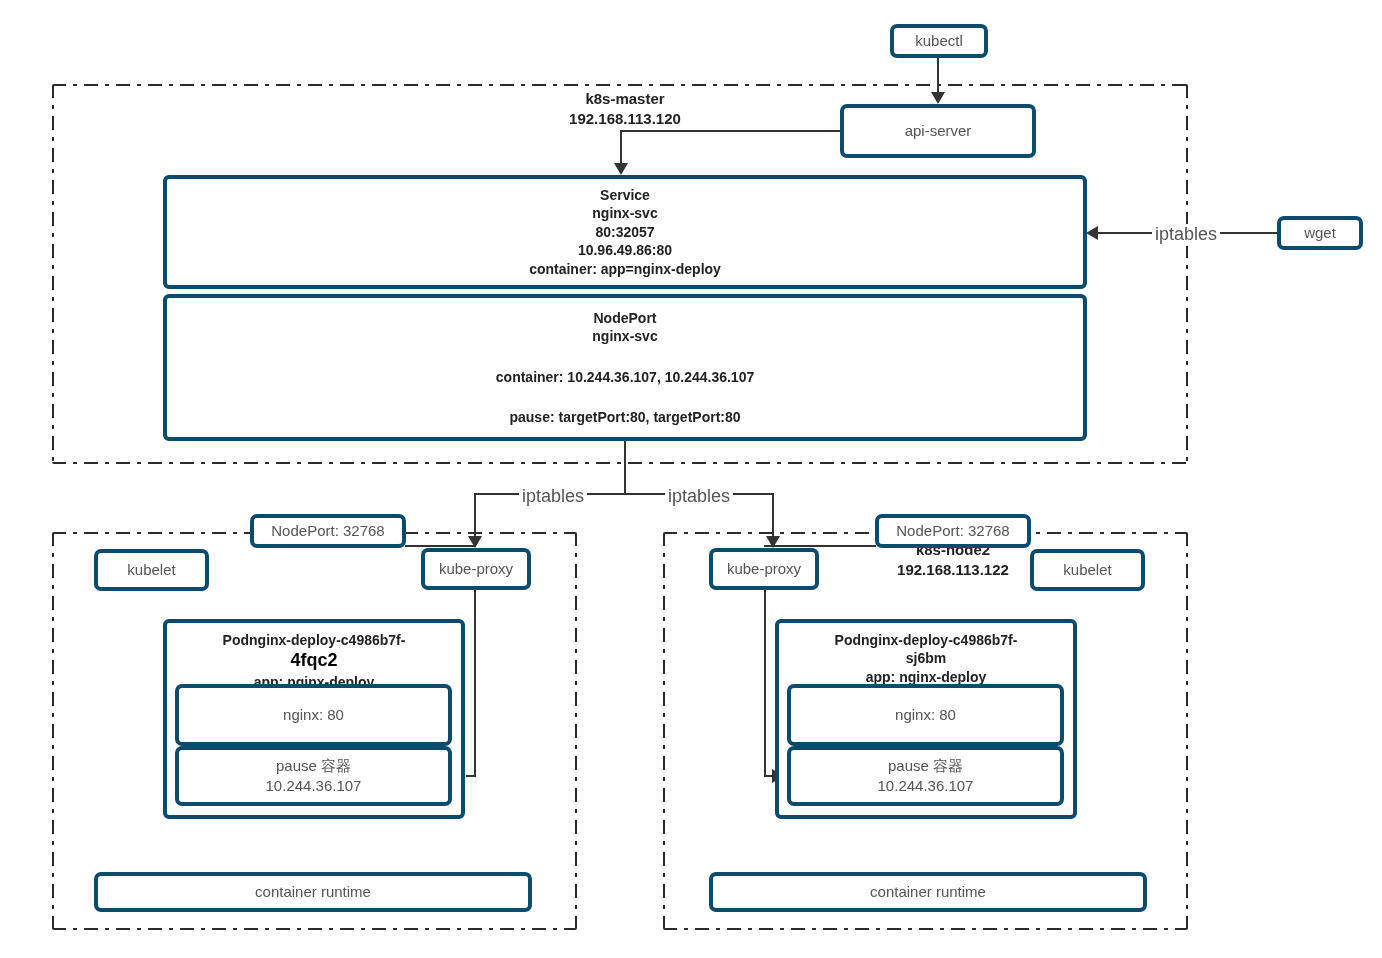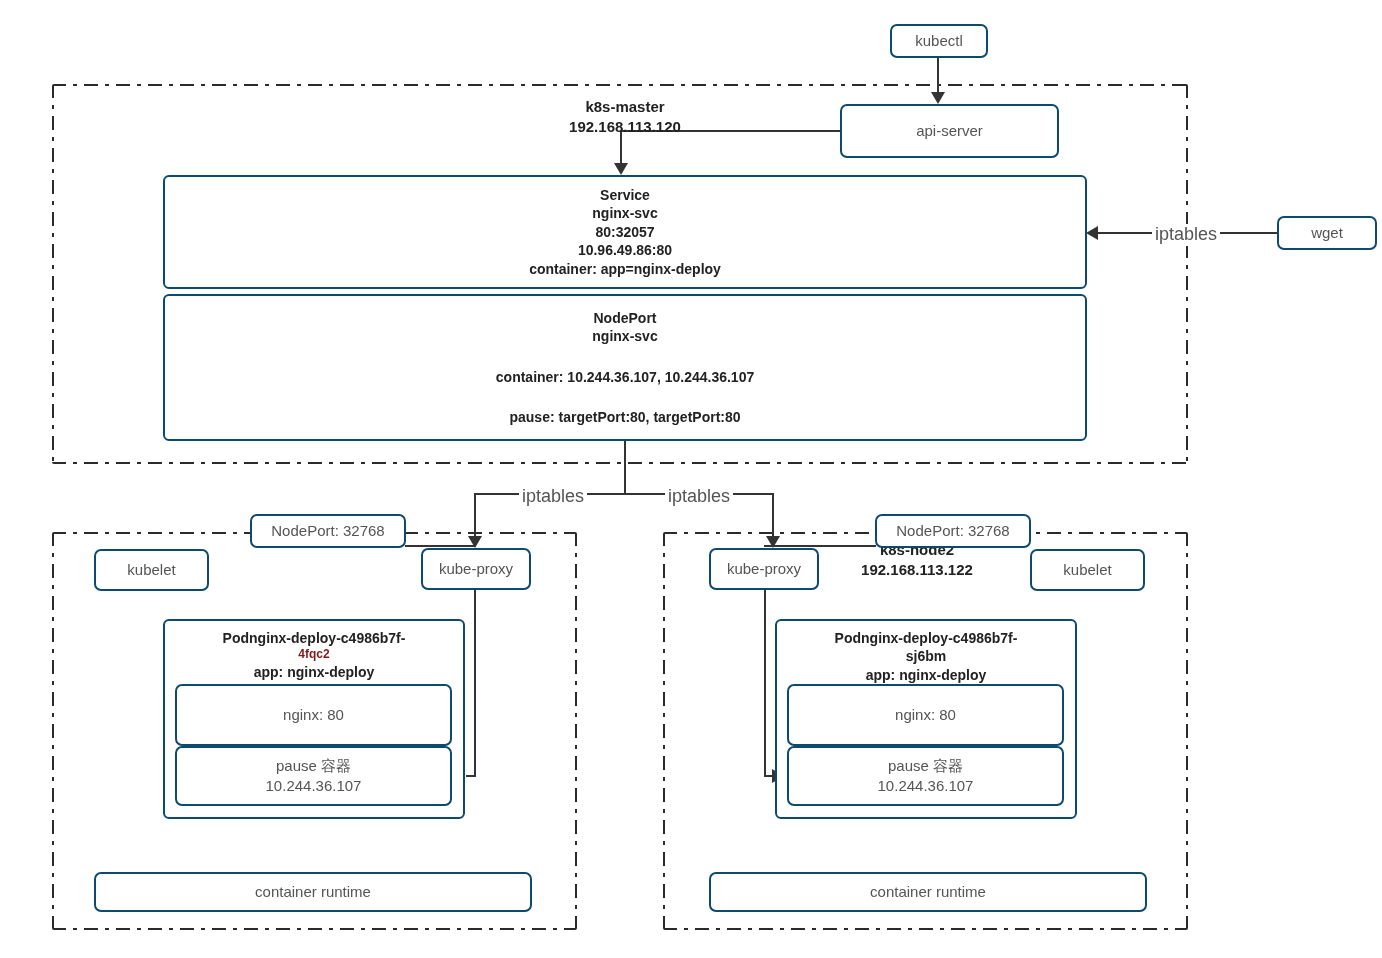--- a/index.html
+++ b/index.html
@@ -35,21 +35,21 @@
       repeating-linear-gradient(to bottom, #2b2b2b 0 14px, transparent 14px 21px, #2b2b2b 21px 25px, transparent 25px 32px);
     background-size: 100% 2px, 100% 2px, 2px 100%, 2px 100%;
     background-position: 0 0, 0 100%, 0 0, 100% 0;
     background-repeat: no-repeat;
   }
 
   
   .box {
     position: absolute;
     box-sizing: border-box;
-    border: 2px solid #0c4a6e;
+    border: 4px solid #0c4a6e;
     border-radius: 7px;
     background: #ffffff;
     display: flex;
     flex-direction: column;
     align-items: center;
     justify-content: center;
     text-align: center;
     color: #555555;
     font-size: 15px;
     line-height: 1.32;
@@ -158,30 +158,30 @@
   <div class="arrow arrow-left" style="left:452px; top:769px;"></div>
 
   <div class="ln-v" style="left:764px; top:590px; height:187px;"></div>
   <div class="ln-h" style="left:764px; top:775px; width:10px;"></div>
   <div class="arrow arrow-right" style="left:772px; top:769px;"></div>
 
   <div class="box" style="left:890px; top:24px; width:98px; height:34px;">
     <span class="ln">kubectl</span>
   </div>
 
-  <div class="box" style="left:1277px; top:216px; width:100px; height:34px;">
+  <div class="box" style="left:1277px; top:216px; width:86px; height:34px;">
     <span class="ln">wget</span>
   </div>
 
-  <div class="label" style="left:500px; top:97px; width:250px;">
+  <div class="label" style="left:500px; top:89px; width:250px;">
     <span class="ln">k8s-master</span>
     <span class="ln">192.168.113.120</span>
   </div>
 
-  <div class="box" style="left:840px; top:104px; width:219px; height:54px;">
+  <div class="box" style="left:840px; top:104px; width:196px; height:54px;">
     <span class="ln">api-server</span>
   </div>
 
   <div class="box box-sq bold" style="left:163px; top:175px; width:924px; height:114px; font-size:14px;">
     <span class="ln">Service</span>
     <span class="ln">nginx-svc</span>
     <span class="ln">80:32057</span>
     <span class="ln">10.96.49.86:80</span>
     <span class="ln">container: app=nginx-deploy</span>
   </div>
@@ -205,21 +205,21 @@
     <span class="ln">NodePort: 32768</span>
   </div>
 
 
   <div class="box" style="left:421px; top:548px; width:110px; height:42px; z-index:9;">
     <span class="ln">kube-proxy</span>
   </div>
 
   <div class="box box-sq" style="left:163px; top:619px; width:302px; height:200px; justify-content:flex-start; padding-top:8px; z-index:7;">
     <span class="ln bold" style="color:#222;font-weight:bold;font-size:14px;">Podnginx-deploy-c4986b7f-</span>
-    <span class="ln bold" style="color:#7f1d1d;font-weight:bold;font-size:12px;">4fqc2</span>
+    <span class="ln bold" style="color:#000000;font-weight:bold;font-size:18px;">4fqc2</span>
     <span class="ln bold" style="color:#222;font-weight:bold;font-size:14px;">app: nginx-deploy</span>
   </div>
   <div class="box" style="left:175px; top:684px; width:277px; height:62px; z-index:8;">
     <span class="ln">nginx: 80</span>
   </div>
   <div class="box" style="left:175px; top:746px; width:277px; height:60px; z-index:8;">
     <span class="ln">pause 容器</span>
     <span class="ln">10.244.36.107</span>
   </div>
 
@@ -228,21 +228,21 @@
   </div>
 
   <div class="box" style="left:709px; top:548px; width:110px; height:42px; z-index:9;">
     <span class="ln">kube-proxy</span>
   </div>
 
   <div class="box" style="left:875px; top:514px; width:156px; height:34px; z-index:9;">
     <span class="ln">NodePort: 32768</span>
   </div>
 
-  <div class="label" style="left:794px; top:540px; width:246px;">
+  <div class="label" style="left:830px; top:540px; width:246px;">
     <span class="ln">k8s-node2</span>
     <span class="ln">192.168.113.122</span>
   </div>
 
   <div class="box" style="left:1030px; top:549px; width:115px; height:42px;">
     <span class="ln">kubelet</span>
   </div>
 
   <div class="box box-sq" style="left:775px; top:619px; width:302px; height:200px; justify-content:flex-start; padding-top:8px; z-index:7;">
     <span class="ln bold" style="color:#222;font-weight:bold;font-size:14px;">Podnginx-deploy-c4986b7f-</span>

